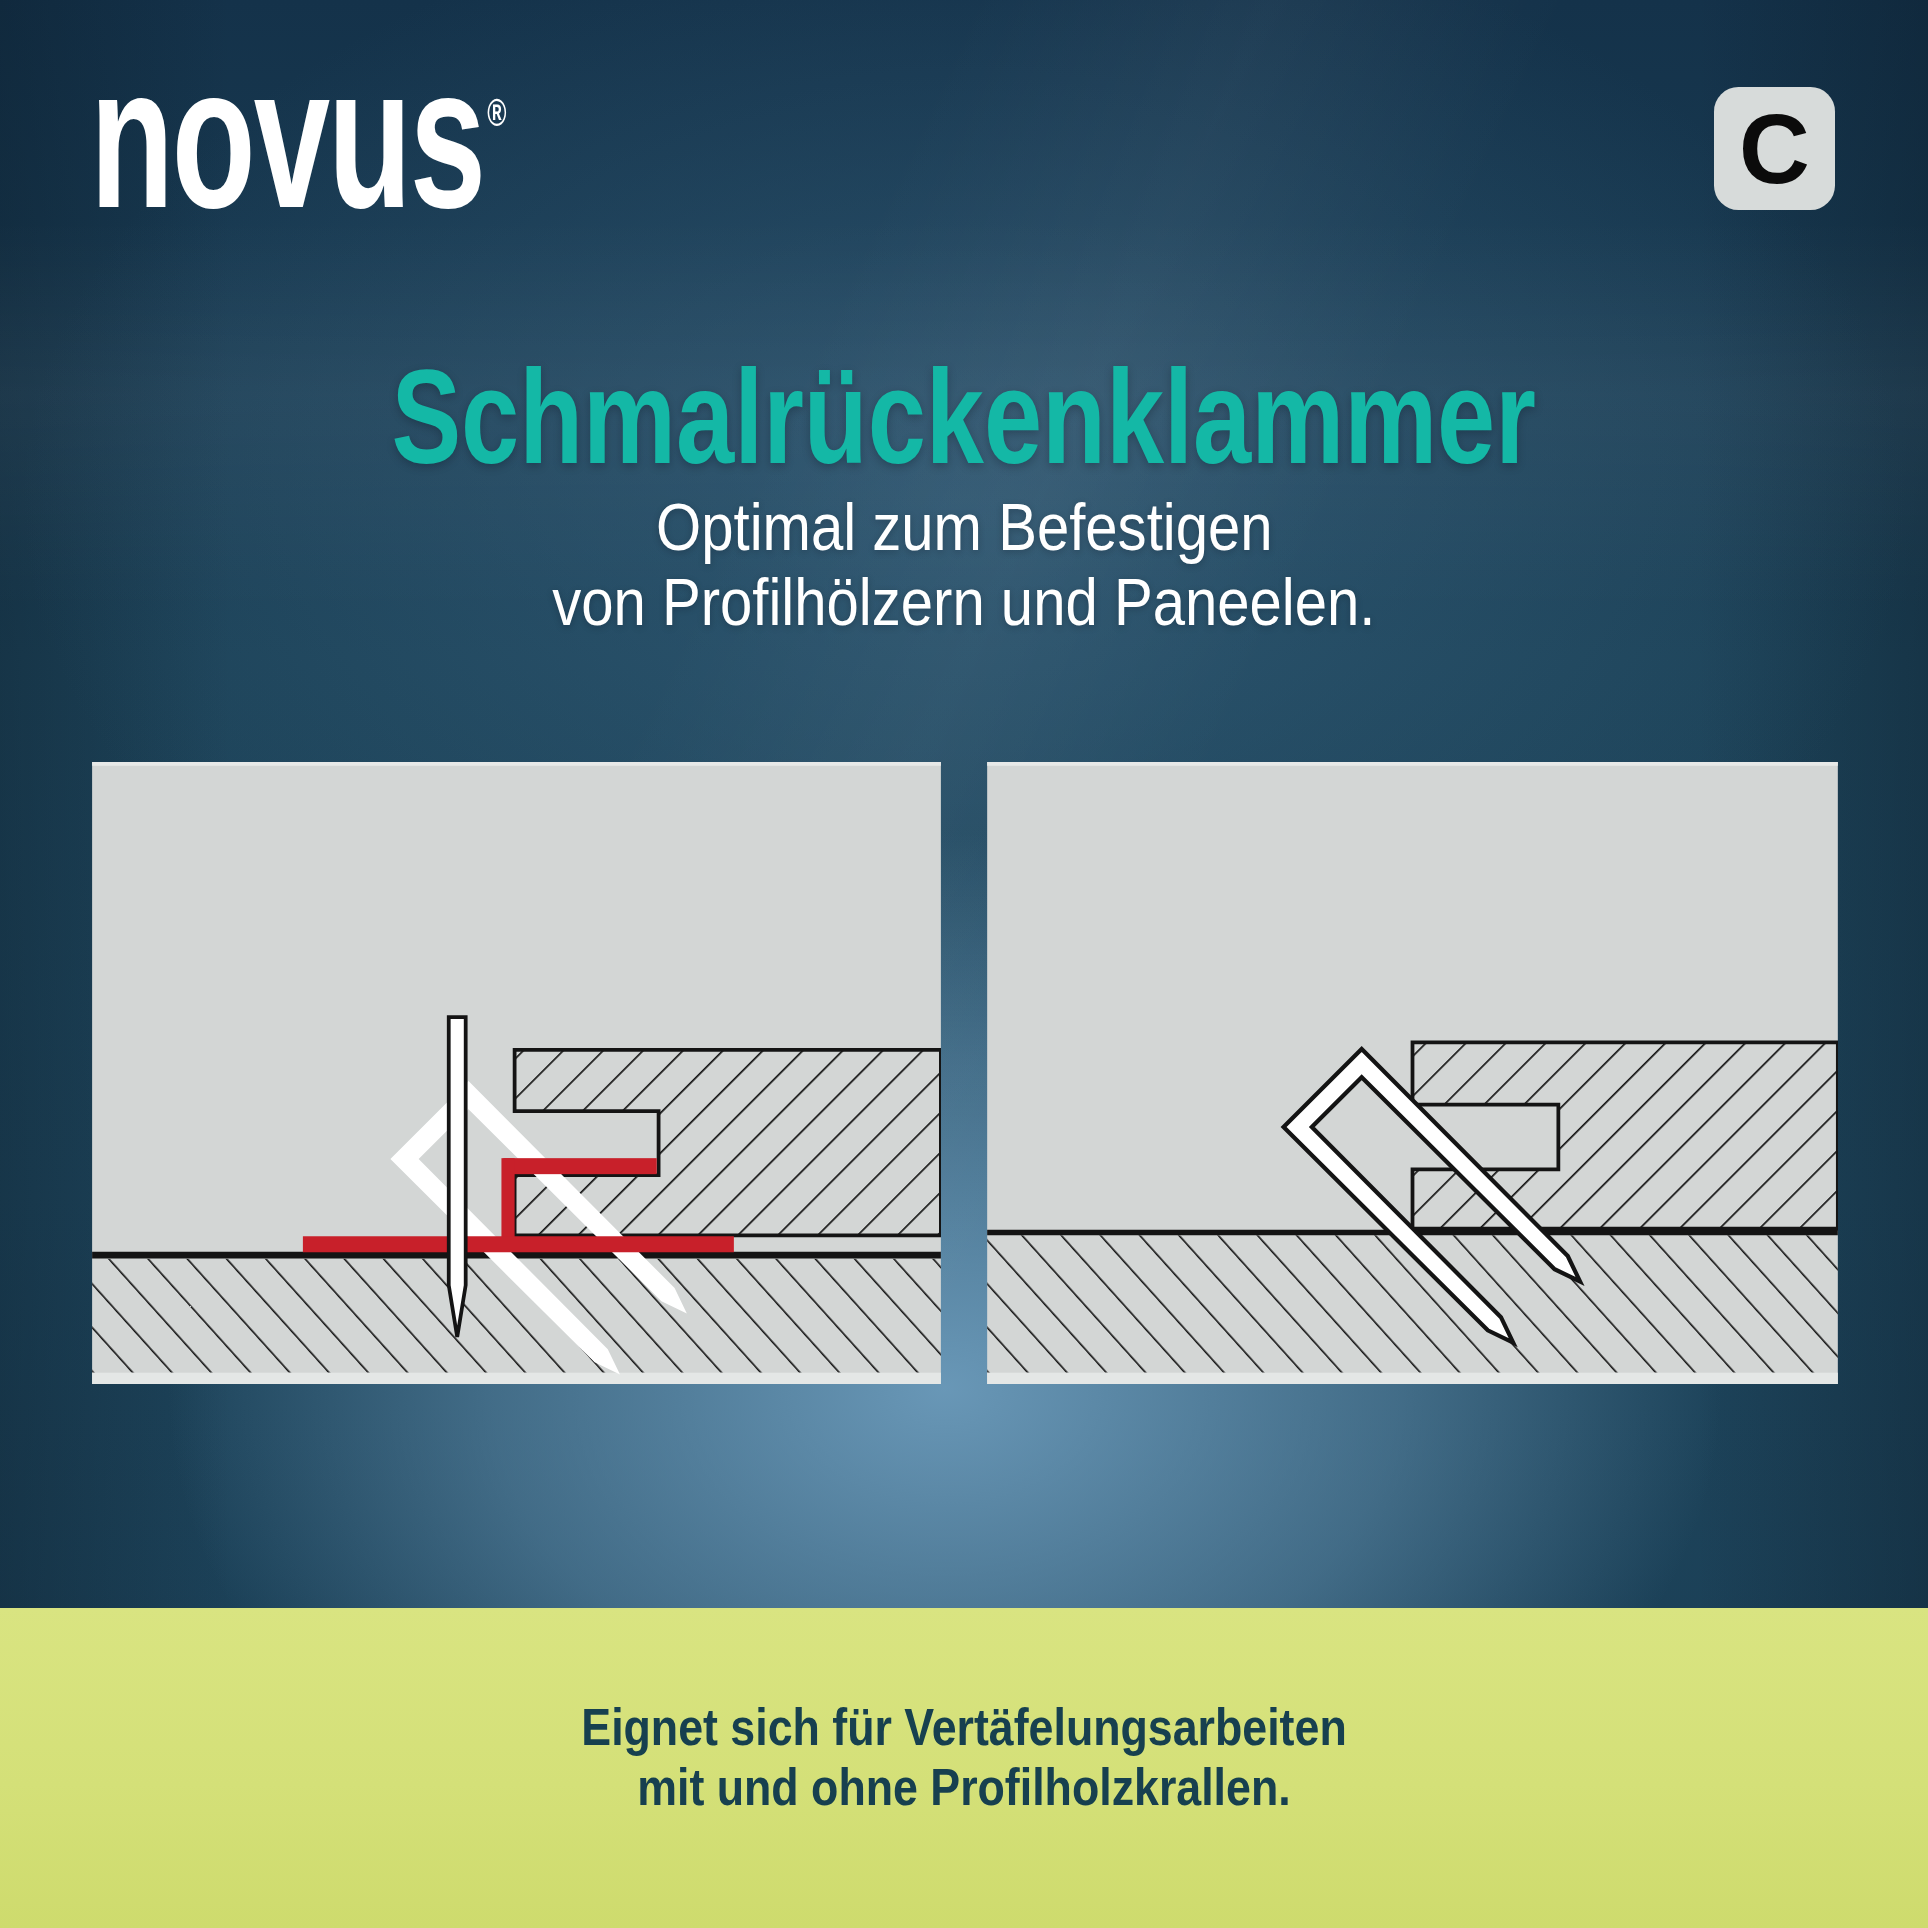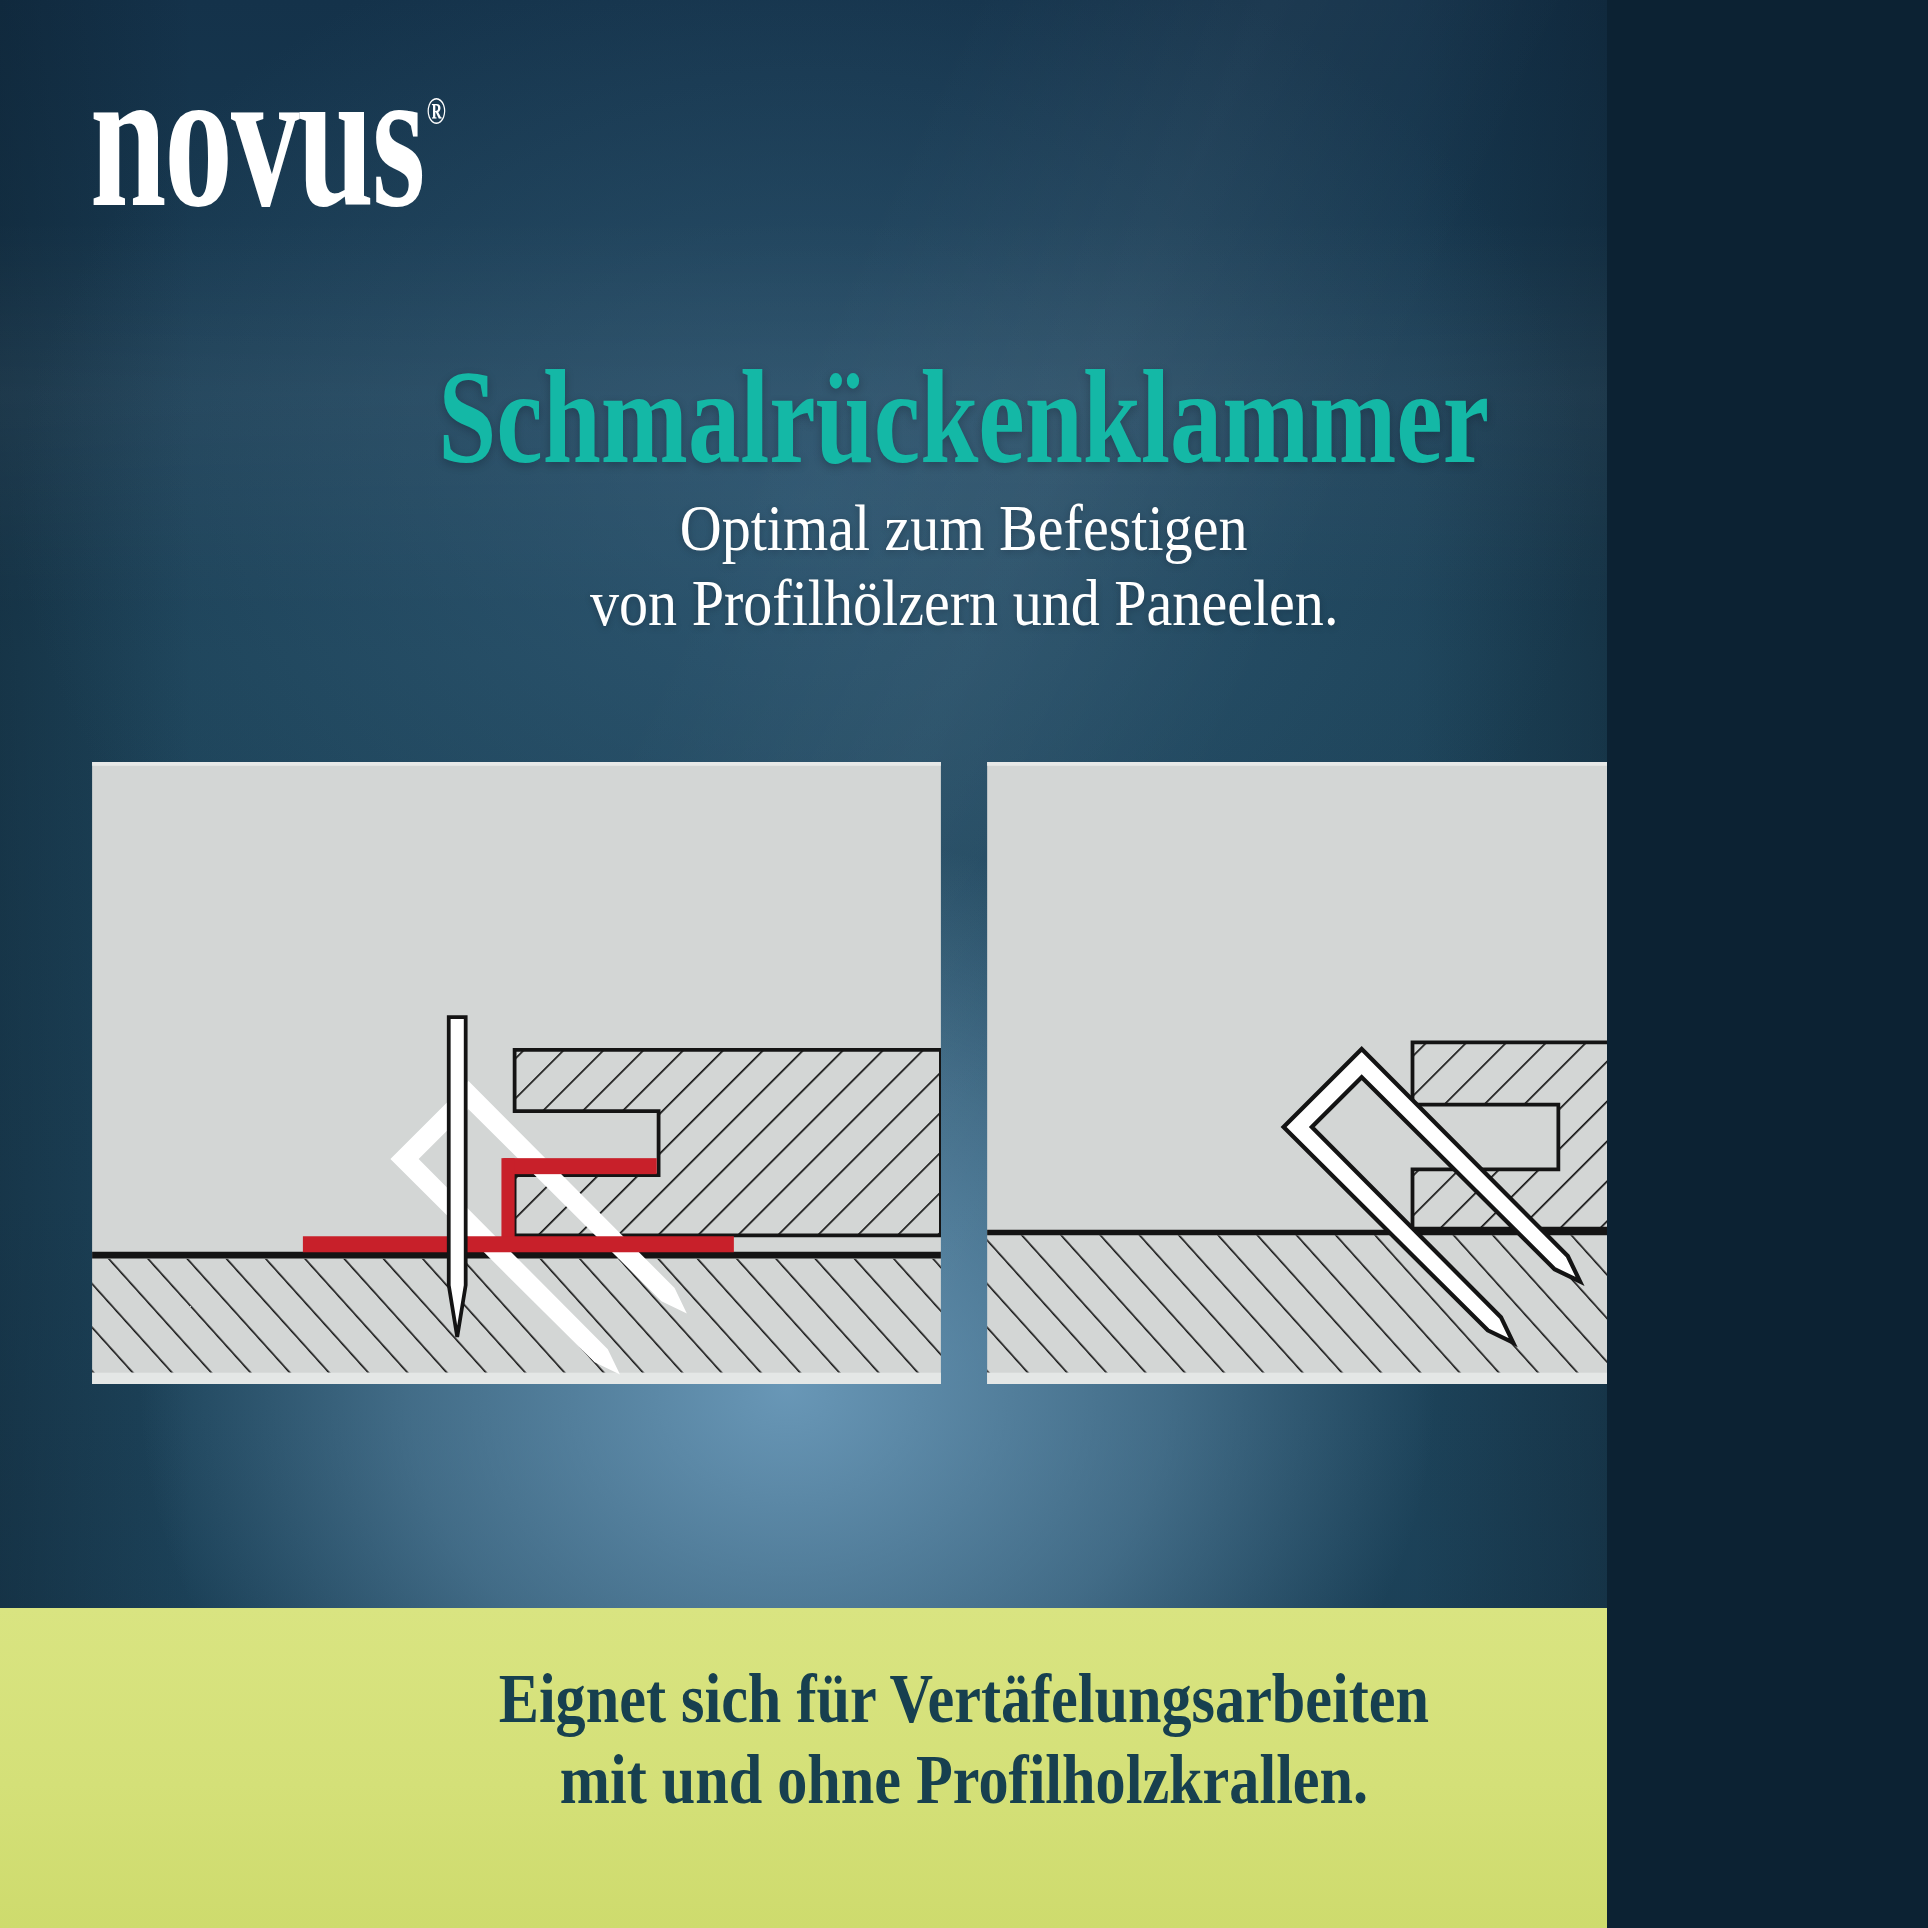--- a/index.html
+++ b/index.html
@@ -1,18 +1,18 @@
 <!DOCTYPE html>
 <html style="font-size:15px"><head>
 <meta charset="utf-8">
 <style>
   html,body{margin:0;padding:0;background:#0c2233;}
   .poster{
-    position:relative;width:1607px;height:1928px;overflow:hidden;
-    font-family:Liberation Serif, serif;
+    position:relative;width:1928px;height:1928px;overflow:hidden;
+    font-family:Liberation Sans, sans-serif;
   }
   
   .bg{
     position:absolute;inset:0;
     background:
       radial-gradient(ellipse 56% 40% at 49% 72%, rgba(118,166,199,0.85) 0%, rgba(118,166,199,0.42) 42%, rgba(118,166,199,0) 72%),
       radial-gradient(ellipse 70% 45% at 50% 26%, rgba(62,106,136,0.5) 0%, rgba(62,106,136,0) 70%),
       linear-gradient(90deg, rgba(8,22,34,0.32) 0%, rgba(8,22,34,0) 12%, rgba(8,22,34,0) 88%, rgba(8,22,34,0.32) 100%),
       linear-gradient(180deg,#14324a 0%, #1d4359 34%, #1e455c 62%, #1a3e55 100%);
   }
@@ -55,21 +55,21 @@
   
   .panel{position:absolute;top:762px;display:block;}
   .panel-left{left:92px;}
   .panel-right{left:987px;}
   
   .band{
     position:absolute;left:0;top:1608px;width:1928px;height:320px;
     background:linear-gradient(180deg,#d9e481 0%, #d4e078 55%, #cedb6d 100%);
     text-align:center;color:#17404f;
   }
-  .band-text{padding-top:50px;font-size:70px;font-weight:bold;line-height:1.16;}
+  .band-text{padding-top:89px;font-size:52px;font-weight:bold;line-height:1.16;}
   .band-text .band-line{display:block;}
   .band-text .band-line span{
     display:inline-block;transform:scaleX(0.86);transform-origin:center;white-space:nowrap;
   }
 </style>
 </head>
 <body>
 
 <div class="poster">
   <div class="bg"></div>

